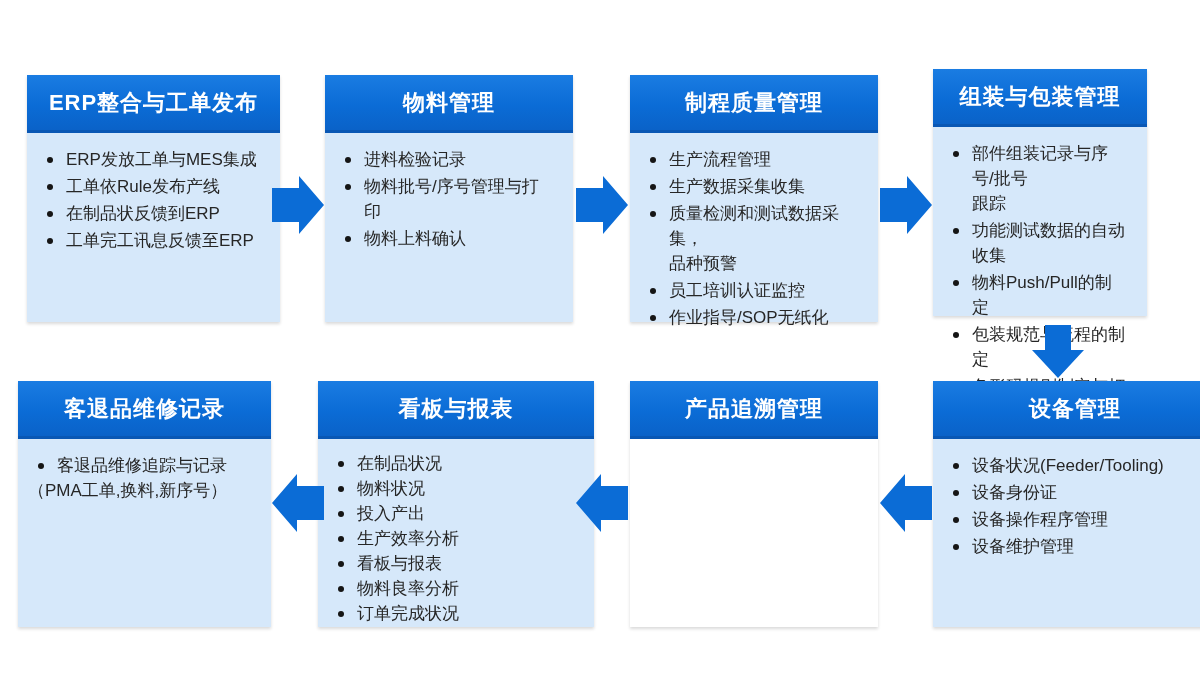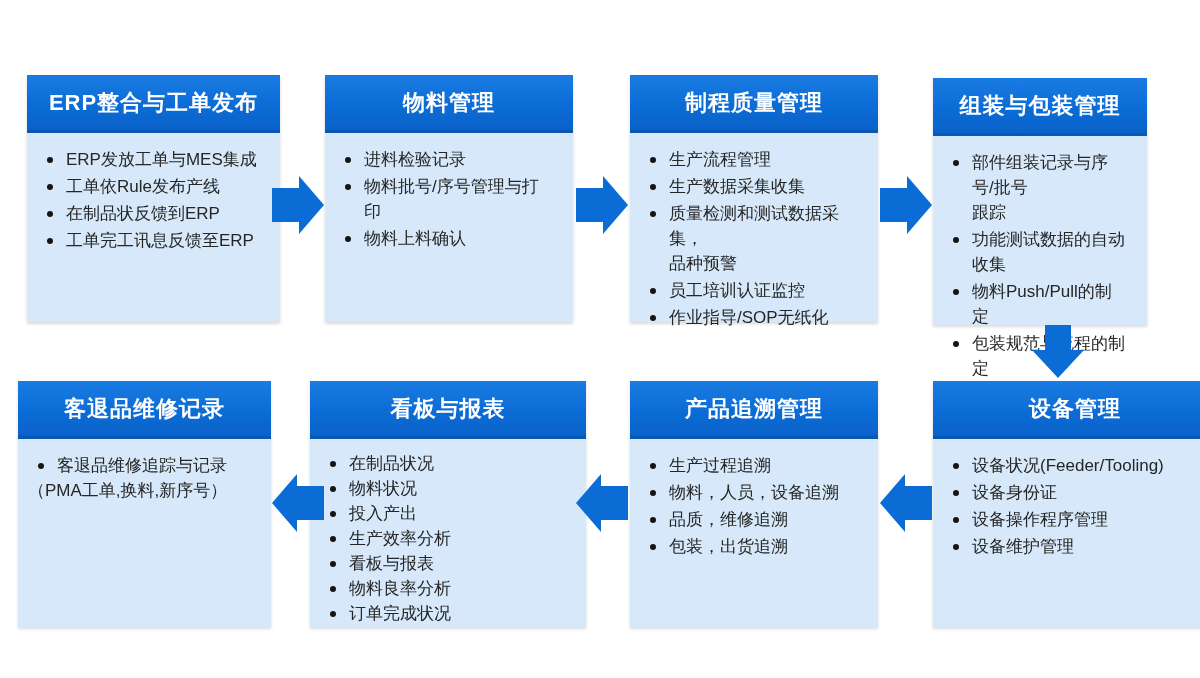--- a/index.html
+++ b/index.html
@@ -120,21 +120,21 @@
       <ul class="features">
         <li><span class="dot"></span><span>生产流程管理</span></li>
         <li><span class="dot"></span><span>生产数据采集收集</span></li>
         <li><span class="dot"></span><span>质量检测和测试数据采集，</span><span class="line2">品种预警</span></li>
         <li><span class="dot"></span><span>员工培训认证监控</span></li>
         <li><span class="dot"></span><span>作业指导/SOP无纸化</span></li>
       </ul>
     </div>
   </div>
 
-  <div class="box" style="left:933px;top:78px;width:214px;height:247px">
+  <div class="box" style="left:933px;top:69px;width:214px;height:247px">
     <div class="box-header">
       <span>组装与包装管理</span>
     </div>
     <div class="box-body">
       <ul class="features">
         <li><span class="dot"></span><span>部件组装记录与序号/批号</span><span class="line2">跟踪</span></li>
         <li><span class="dot"></span><span>功能测试数据的自动收集</span></li>
         <li><span class="dot"></span><span>物料Push/Pull的制定</span></li>
         <li><span class="dot"></span><span>包装规范与流程的制定</span></li>
         <li><span class="dot"></span><span>条形码规则制定与打印</span></li>
@@ -153,31 +153,23 @@
         <li><span class="dot"></span><span>设备操作程序管理</span></li>
         <li><span class="dot"></span><span>设备维护管理</span></li>
       </ul>
     </div>
   </div>
 
   <div class="box" style="left:630px;top:381px;width:248px;height:246px">
     <div class="box-header">
       <span>产品追溯管理</span>
     </div>
-    <div class="box-body">
-      <ul class="features">
-        <li><span class="dot"></span><span>生产过程追溯</span></li>
-        <li><span class="dot"></span><span>物料，人员，设备追溯</span></li>
-        <li><span class="dot"></span><span>品质，维修追溯</span></li>
-        <li><span class="dot"></span><span>包装，出货追溯</span></li>
-      </ul>
-    </div>
-  </div>
-
-  <div class="box" style="left:310px;top:381px;width:276px;height:246px">
+  </div>
+
+  <div class="box" style="left:318px;top:381px;width:276px;height:246px">
     <div class="box-header">
       <span>看板与报表</span>
     </div>
     <div class="box-body">
       <ul class="features tight">
         <li><span class="dot"></span><span>在制品状况</span></li>
         <li><span class="dot"></span><span>物料状况</span></li>
         <li><span class="dot"></span><span>投入产出</span></li>
         <li><span class="dot"></span><span>生产效率分析</span></li>
         <li><span class="dot"></span><span>看板与报表</span></li>

